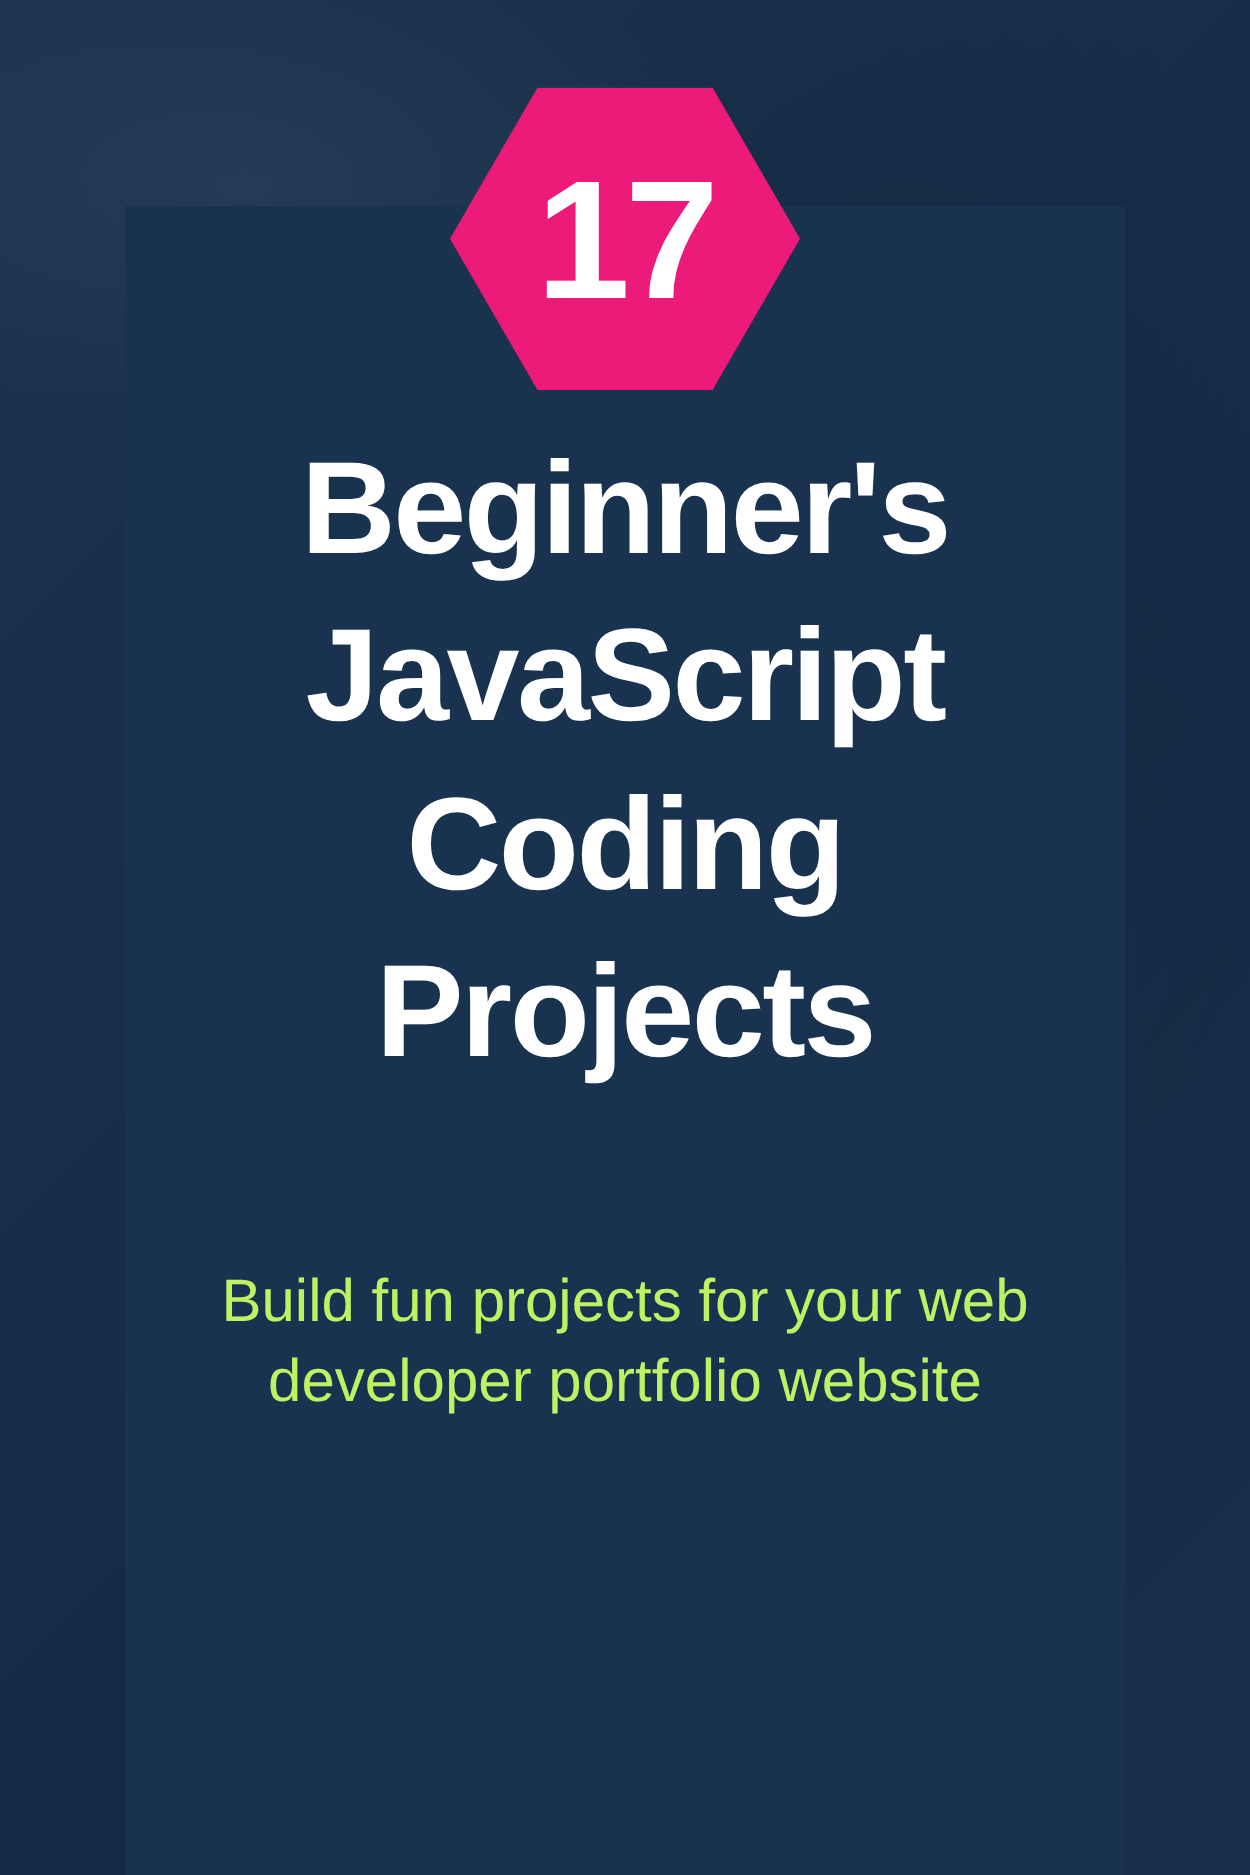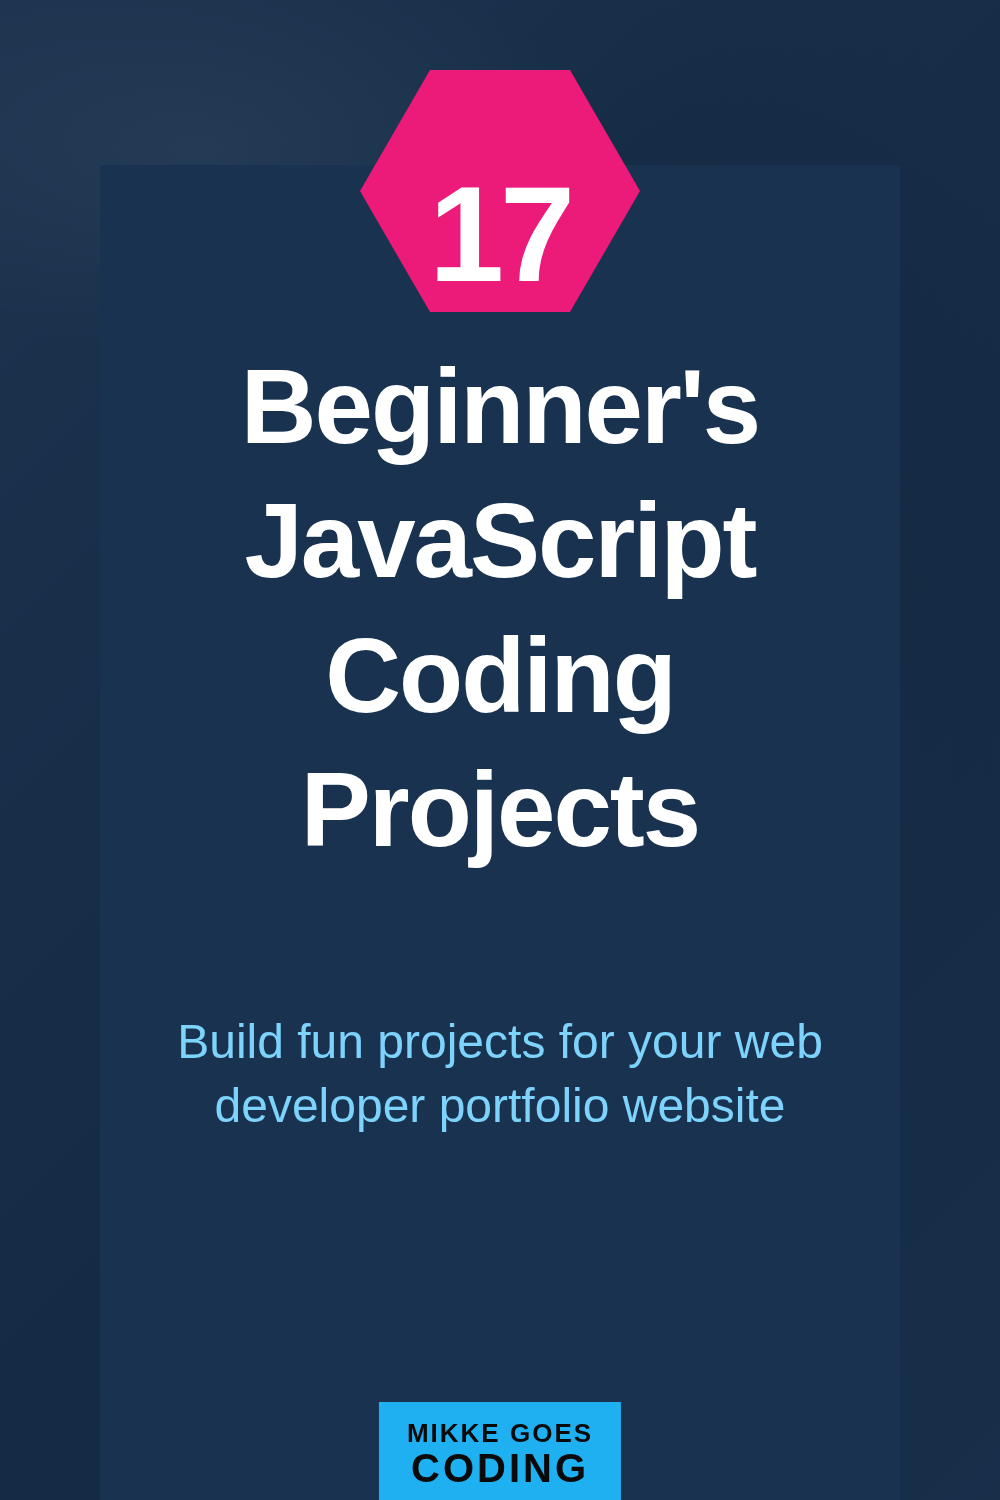--- a/index.html
+++ b/index.html
@@ -45,41 +45,41 @@
   .hexagon {
     position: absolute;
     top: 70px;
     left: 50%;
     transform: translateX(-50%);
     width: 280px;
     height: 242px;
     background: #ec1a78;
     clip-path: polygon(25% 0%, 75% 0%, 100% 50%, 75% 100%, 25% 100%, 0% 50%);
     display: flex;
-    align-items: flex-end;
+    align-items: center;
     justify-content: center;
     z-index: 10;
   }
   .hex-number {
     color: #ffffff;
     font-size: 135px;
     font-weight: 900;
     letter-spacing: -4px;
   }
   .main-title {
     color: #ffffff;
     font-size: 105px;
     font-weight: 700;
     text-align: center;
     line-height: 1.28;
     letter-spacing: -2px;
     padding: 0 30px;
   }
   .subtitle {
-    color: #7dd3fc;
+    color: #bef264;
     font-size: 48px;
     font-weight: 400;
     text-align: center;
     line-height: 1.35;
     margin-top: 90px;
     padding: 0 60px;
   }
   .logo-badge {
     position: absolute;
     bottom: 0;
@@ -112,17 +112,13 @@
 <div class="overlay"></div>
 
 <div class="hexagon">
   <div class="hex-number">17</div>
 </div>
 
 <div class="card">
   <div class="main-title">Beginner's JavaScript Coding Projects</div>
   <div class="subtitle">Build fun projects for your web developer portfolio website</div>
 
-  <div class="logo-badge">
-    <div class="logo-line1">MIKKE GOES</div>
-    <div class="logo-line2">CODING</div>
-  </div>
 </div>
 
 </body></html>

